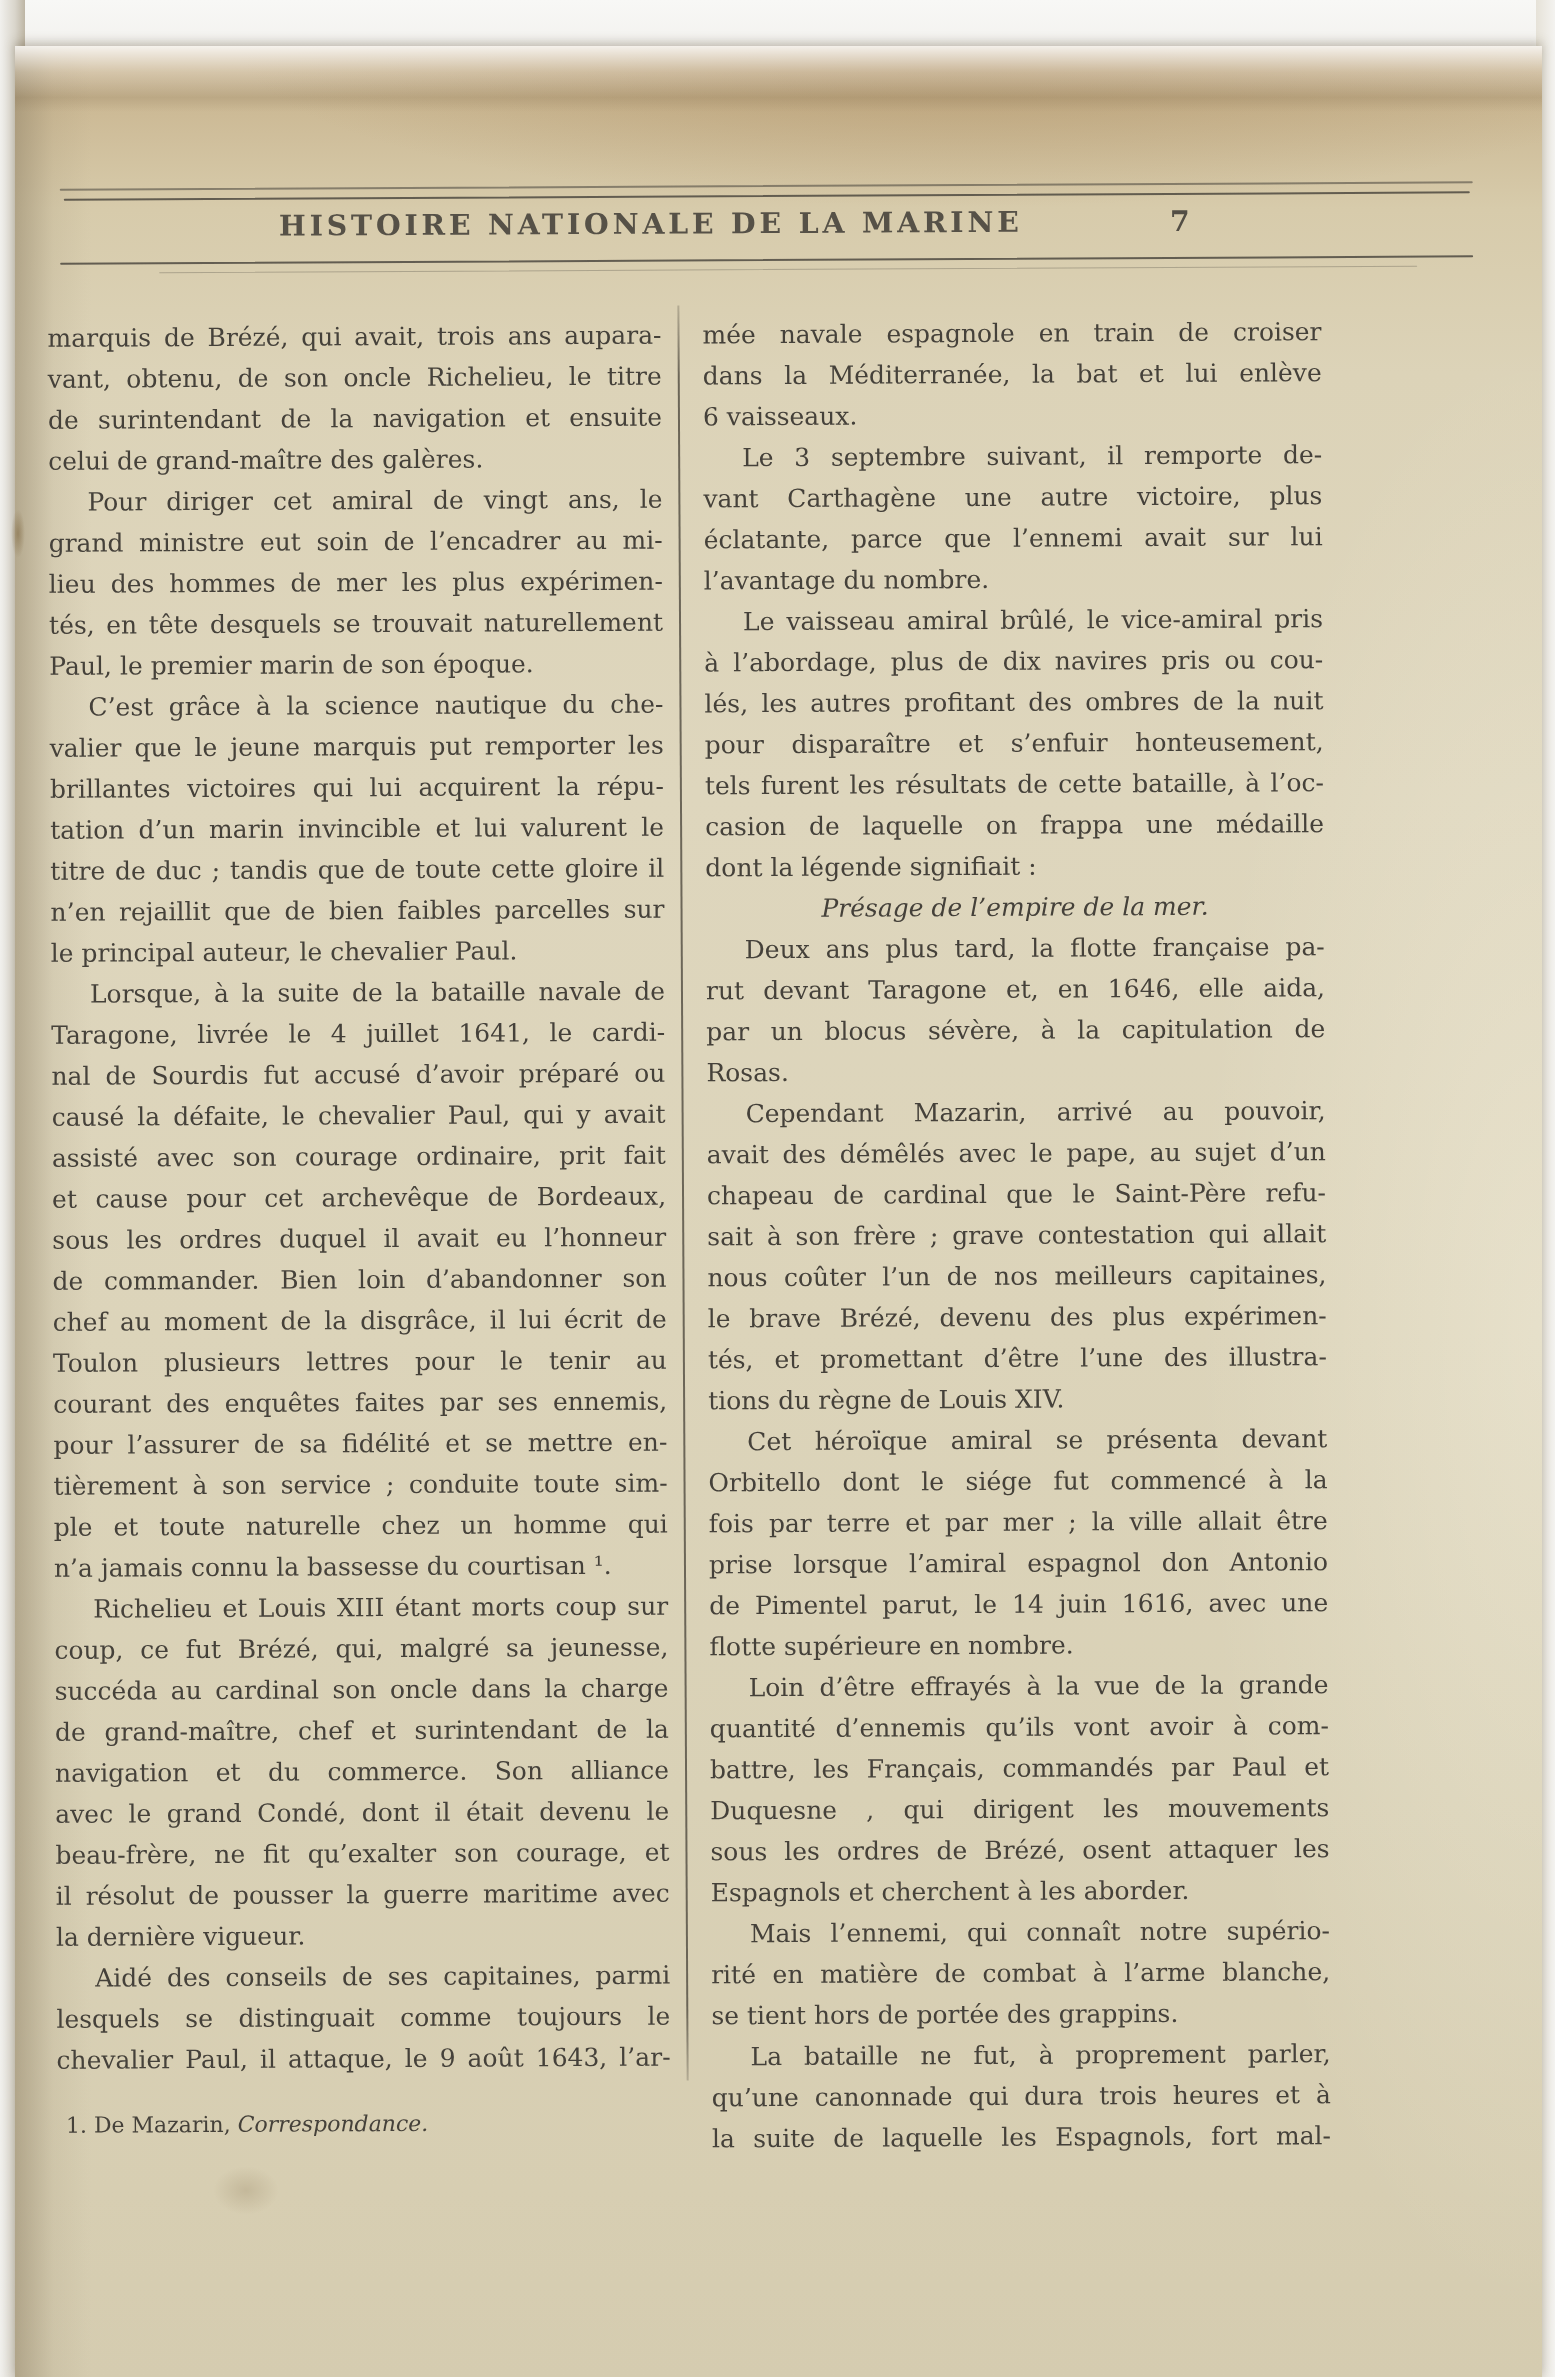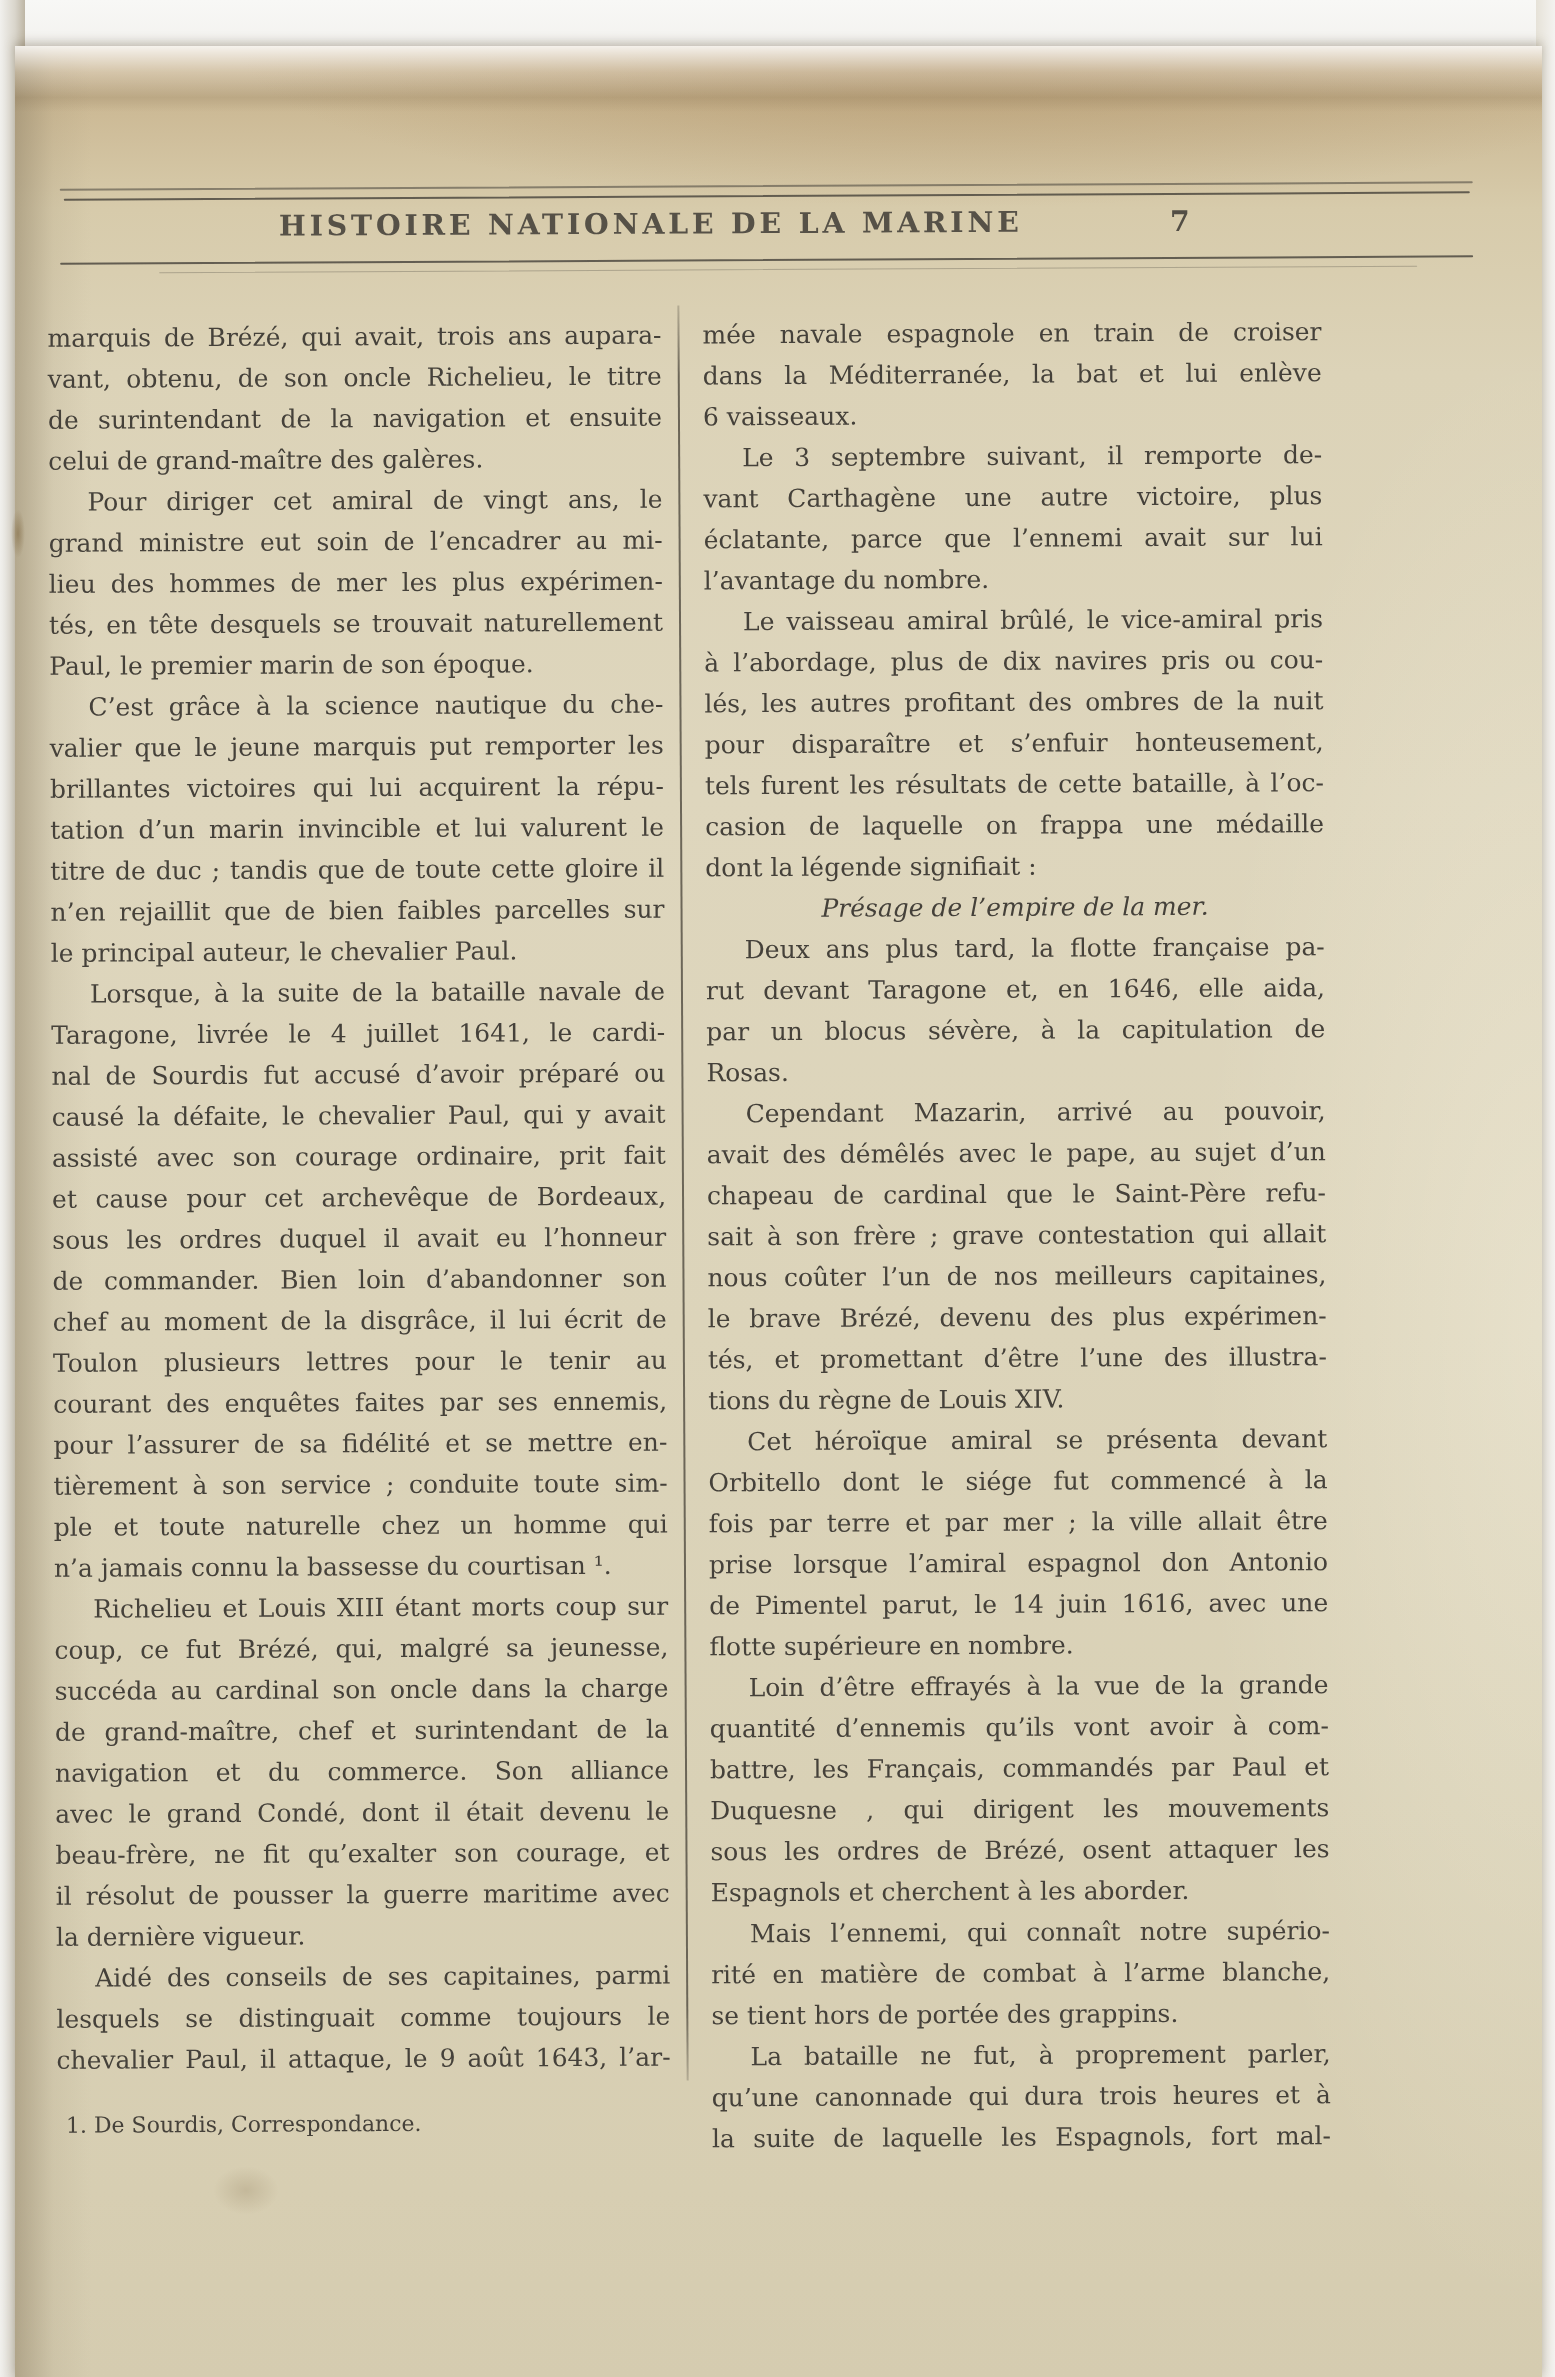--- a/index.html
+++ b/index.html
@@ -57,21 +57,21 @@
   .line.first{padding-left:39px;}
   .line.last{text-align:left;text-align-last:left;}
   .para.center-italic .line{
     text-align:center;text-align-last:center;font-style:italic;padding-left:0;
   }
   
   .footnote{
     position:absolute;left:61px;top:2109px;width:602px;
     font-size:22px;color:var(--ink,#45413a);
   }
-  .footnote .italic{}
+  .footnote .italic{font-style:italic;}
   
   .blemish{position:absolute;border-radius:50%;pointer-events:none;}
   .blemish-a{left:11px;top:509px;width:14.2px;height:49px;background:radial-gradient(rgba(120,95,55,.5),rgba(120,95,55,0) 70%);}
   .blemish-b{left:213px;top:2166px;width:66px;height:49px;background:radial-gradient(rgba(140,120,85,.25),rgba(140,120,85,0) 70%);}
 </style>
 </head>
 <body>
 
 <div class="scan-strip-top"></div>
 <div class="scan-strip-left"></div>
@@ -211,17 +211,17 @@
       </div>
       <div class="para">
         <div class="line first">La bataille ne fut, à proprement parler,</div>
         <div class="line">qu’une canonnade qui dura trois heures et à</div>
         <div class="line">la suite de laquelle les Espagnols, fort mal-</div>
       </div>
     </div>
 
   <div class="footnote">
     <span>1.</span>
-    <span>De Sourdis,</span>
+    <span>De Mazarin,</span>
     <span class="italic">Correspondance.</span>
   </div>
 </div>
 
 
 </body></html>

